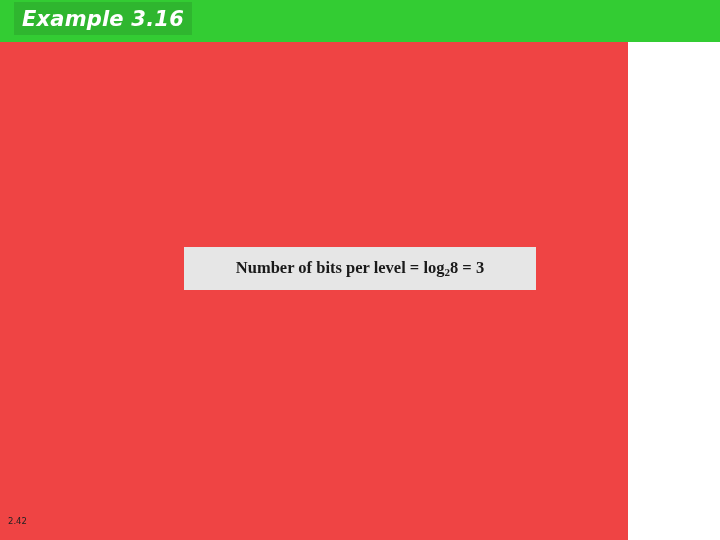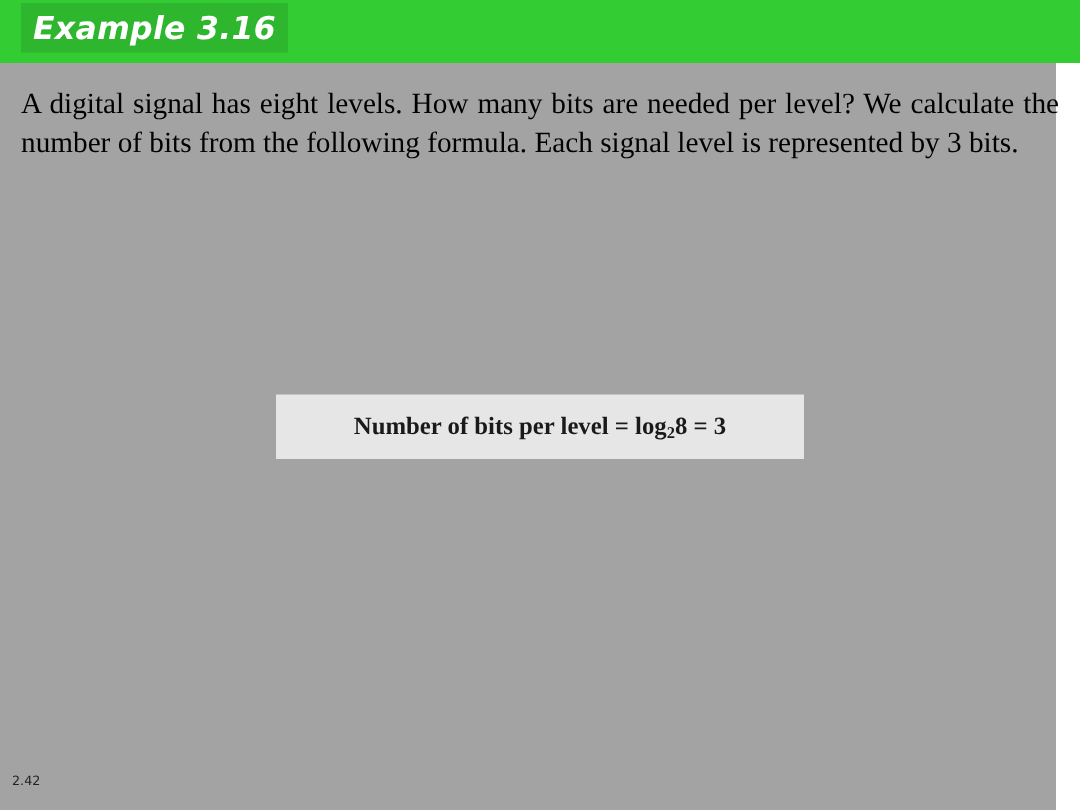--- a/index.html
+++ b/index.html
@@ -11,23 +11,23 @@
     height: 540px;
     background: #ffffff;
     font-family: "Liberation Serif", serif;
     overflow: hidden;
     position: relative;
   }
   .slide {
     position: absolute;
     left: 0;
     top: 0;
-    width: 704px;
+    width: 628px;
     height: 540px;
-    background: #a3a3a3;
+    background: #ef4444;
   }
   .title-band {
     position: absolute;
     left: 0;
     top: 0;
     width: 720px;
     height: 42px;
     background: #33cc33;
   }
   .title-plate {
@@ -64,21 +64,20 @@
   .formula-box {
     position: absolute;
     left: 184px;
     top: 247px;
     width: 352px;
     height: 43px;
     background: #e6e6e6;
     display: flex;
     align-items: center;
     justify-content: center;
-    margin-top: 16px;
   }
   .formula {
     font-family: "Liberation Serif", serif;
     font-weight: bold;
     font-size: 16.5px;
     color: #1a1a1a;
     white-space: nowrap;
   }
   .formula sub {
     font-size: 11px;
@@ -97,21 +96,20 @@
 <body>
 
 <div class="slide">
 
   <div class="title-band">
     <div class="title-plate">
       <span class="title-text">Example 3.16</span>
     </div>
   </div>
 
-  <div class="body-text">A digital signal has eight levels. How many bits are needed per level? We calculate the number of bits from the following formula. Each signal level is represented by 3 bits.</div>
 
   <div class="formula-box">
     <span class="formula"><span>Number of bits per level = log</span><sub>2</sub><span>8 = 3</span></span>
   </div>
 
   <div class="page-number">2.42</div>
 
 </div>
 
 </body></html>

